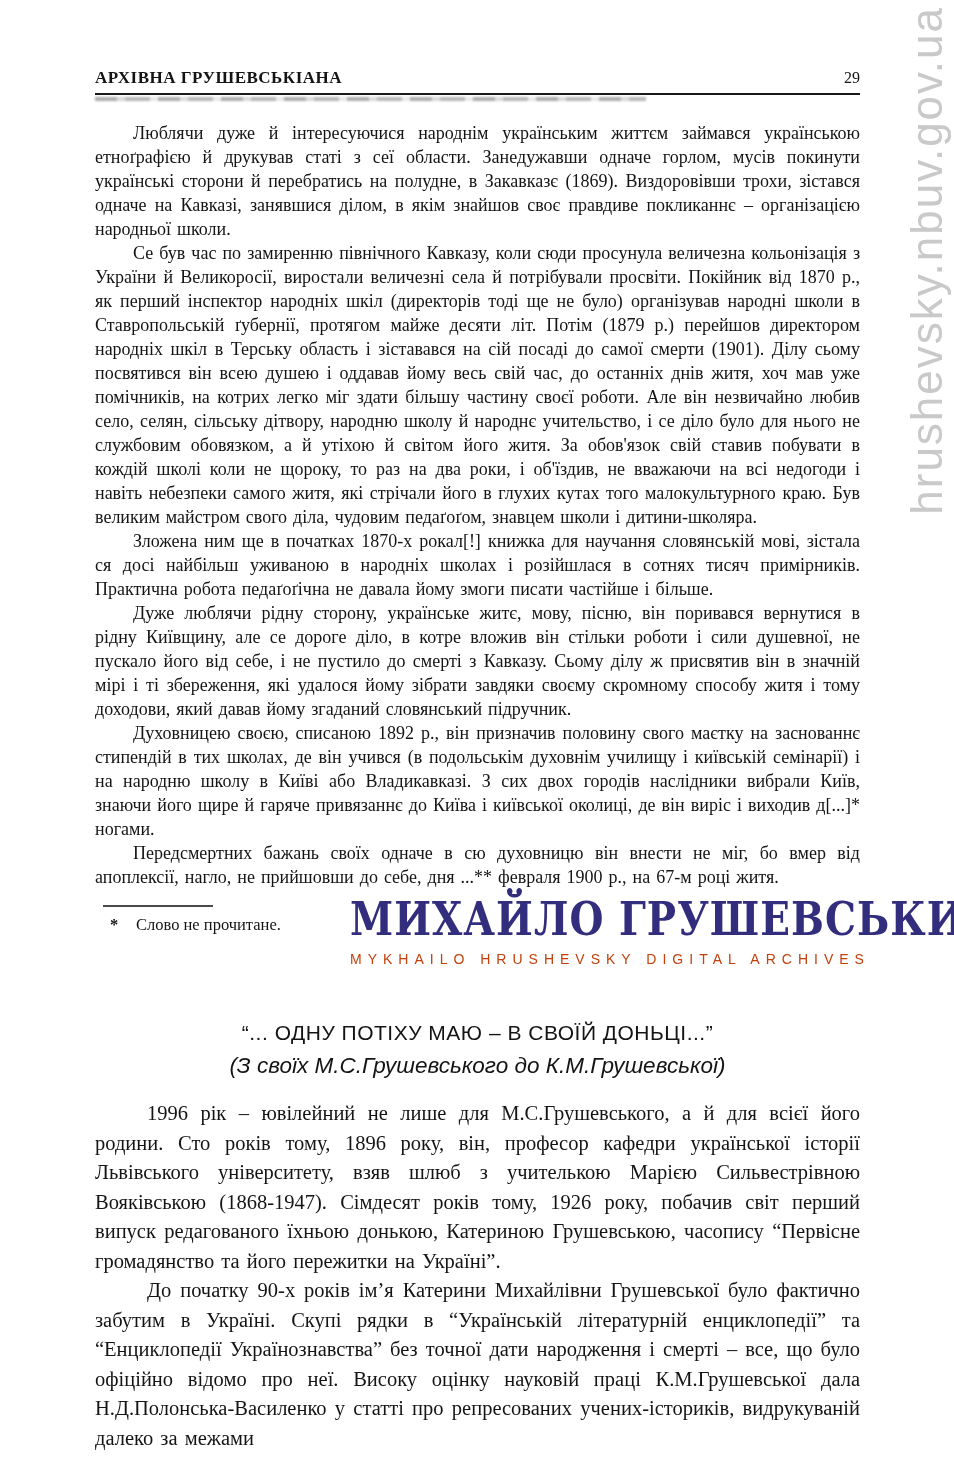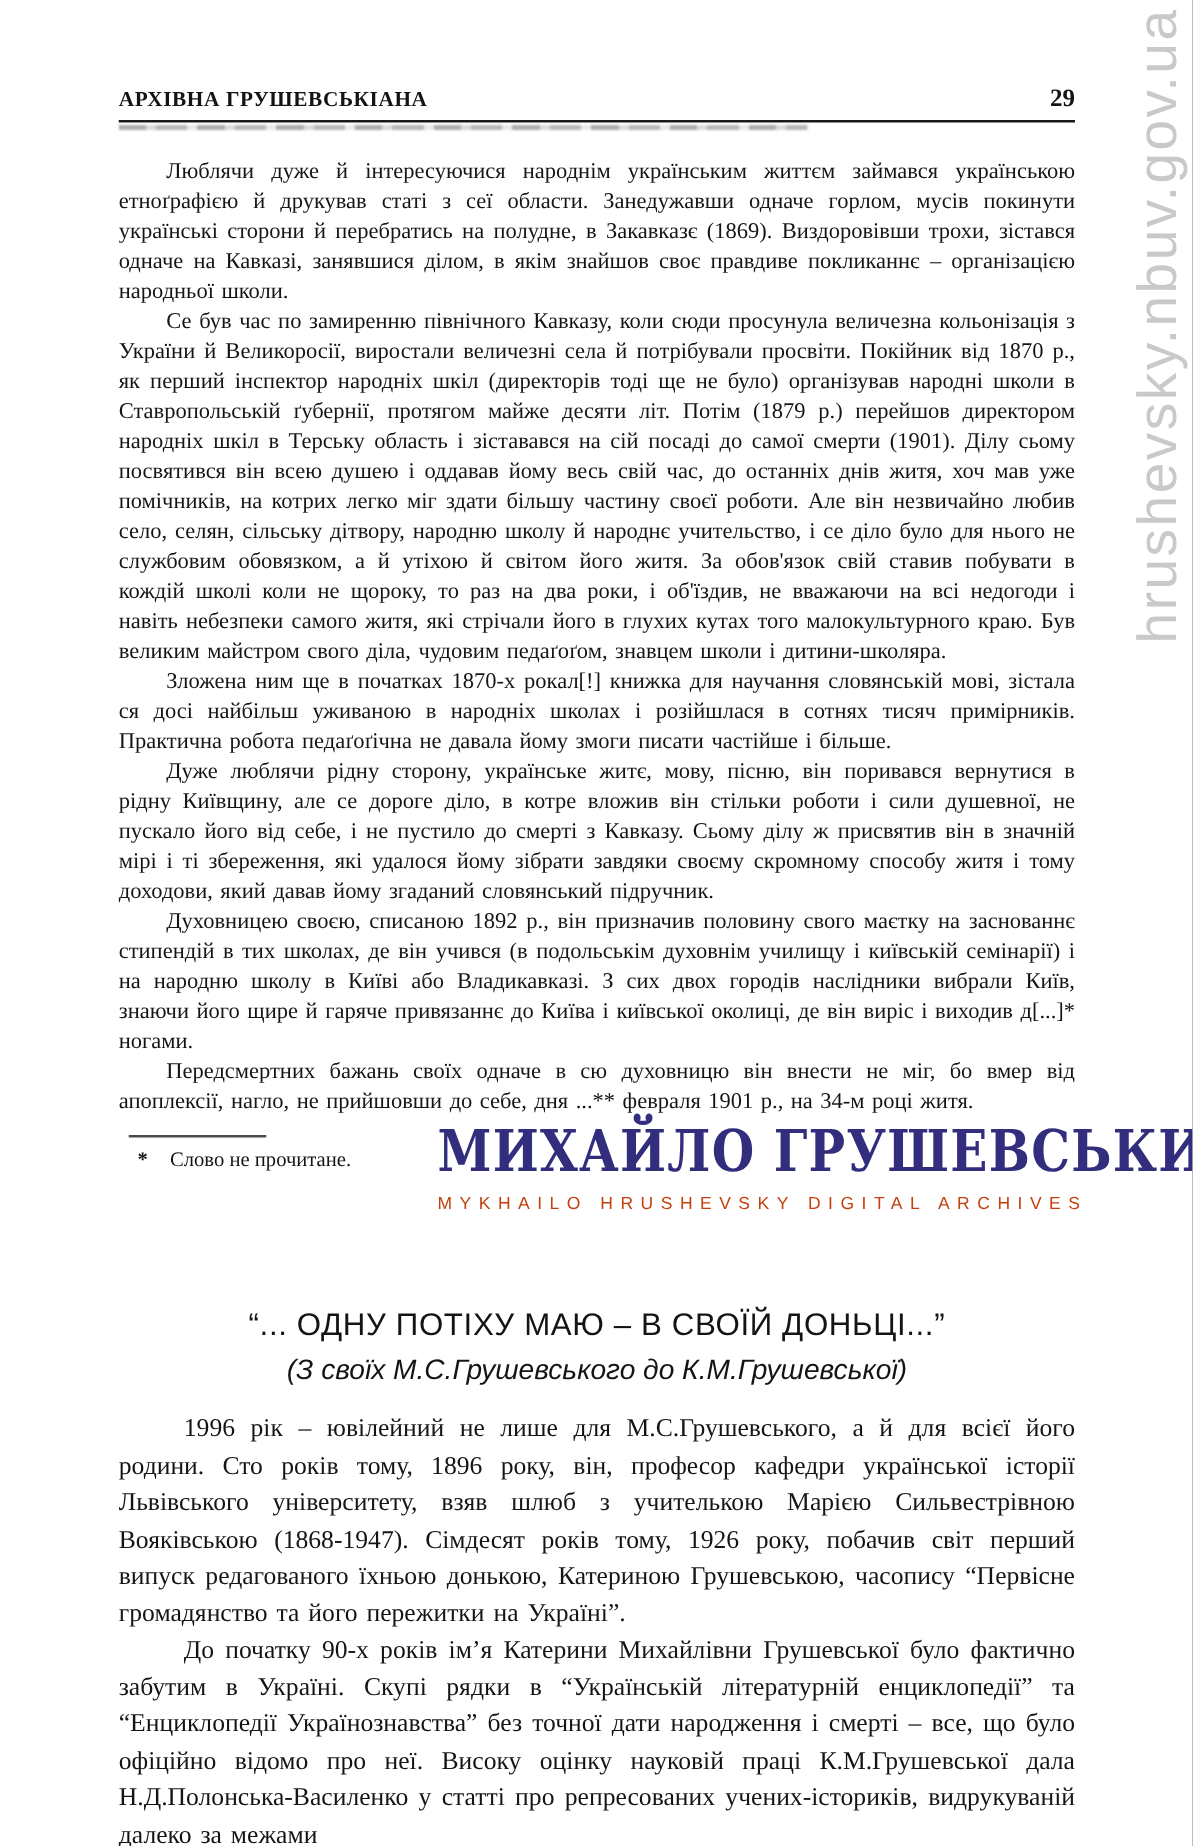--- a/index.html
+++ b/index.html
@@ -22,21 +22,21 @@
     letter-spacing:2px;
     color:#c9c9c9;
     white-space:nowrap;
     user-select:none;
   }
   .content{position:relative;margin:0 94px 0 95px;padding-top:68px;}
   .page-header{display:flex;justify-content:space-between;align-items:center;}
   .running-title{
     font-size:17px;font-weight:600;letter-spacing:0.5px;
   }
-  .page-number{font-size:20px;font-weight:bold;}
+  .page-number{font-size:16px;}
   .header-rule{border-top:2px solid #191919;margin-top:5px;}
   .header-smudge{
     height:4px;width:72%;margin-top:2px;
     background:repeating-linear-gradient(90deg,#6a6a6a 0 22px,#bdbdbd 22px 30px,#7d7d7d 30px 55px,#d8d8d8 55px 63px);
     filter:blur(1px);opacity:.55;
   }
   .body1 p{
     margin:0;
     font-size:18px;line-height:24px;
     text-align:justify;text-indent:38px;
@@ -65,24 +65,24 @@
   }
   .logo-sub{
     font-family:"Liberation Sans", sans-serif;
     font-size:14px;
     letter-spacing:6px;
     color:#c2410c;
     margin-top:14px;
     white-space:nowrap;
   }
   .sec2-title{
-    margin:30px 0 0 0;
+    margin:8px 0 0 0;
     font-family:"Liberation Sans", sans-serif;
     font-weight:400;
-    font-size:25px;
+    font-size:21px;
     letter-spacing:0.5px;
     text-align:center;
   }
   .sec2-subtitle{
     margin:8px 0 0 0;
     font-family:"Liberation Sans", sans-serif;
     font-style:italic;
     font-size:22.5px;
     text-align:center;
   }
@@ -109,21 +109,21 @@
     </div>
     <div class="header-rule"></div>
     <div class="header-smudge"></div>
 
     <div class="body1">
       <p>Люблячи дуже й інтересуючися народнім українським життєм займався українською етноґрафією й друкував статі з сеї области. Занедужавши одначе горлом, мусів покинути українські сторони й перебратись на полудне, в Закавказє (1869). Виздоровівши трохи, зістався одначе на Кавказі, занявшися ділом, в якім знайшов своє правдиве покликаннє – організацією народньої школи.</p>
       <p>Се був час по замиренню північного Кавказу, коли сюди просунула величезна кольонізація з України й Великоросії, виростали величезні села й потрібували просвіти. Покійник від 1870 р., як перший інспектор народніх шкіл (директорів тоді ще не було) організував народні школи в Ставропольській ґубернії, протягом майже десяти літ. Потім (1879 р.) перейшов директором народніх шкіл в Терську область і зіставався на сій посаді до самої смерти (1901). Ділу сьому посвятився він всею душею і оддавав йому весь свій час, до останніх днів житя, хоч мав уже помічників, на котрих легко міг здати більшу частину своєї роботи. Але він незвичайно любив село, селян, сільську дітвору, народню школу й народнє учительство, і се діло було для нього не службовим обовязком, а й утіхою й світом його житя. За обов'язок свій ставив побувати в кождій школі коли не щороку, то раз на два роки, і об'їздив, не вважаючи на всі недогоди і навіть небезпеки самого житя, які стрічали його в глухих кутах того малокультурного краю. Був великим майстром свого діла, чудовим педаґоґом, знавцем школи і дитини-школяра.</p>
       <p>Зложена ним ще в початках 1870-х рокал[!] книжка для научання словянській мові, зістала ся досі найбільш уживаною в народніх школах і розійшлася в сотнях тисяч примірників. Практична робота педаґоґічна не давала йому змоги писати частійше і більше.</p>
       <p>Дуже люблячи рідну сторону, українське житє, мову, пісню, він поривався вернутися в рідну Київщину, але се дороге діло, в котре вложив він стільки роботи і сили душевної, не пускало його від себе, і не пустило до смерті з Кавказу. Сьому ділу ж присвятив він в значній мірі і ті збереження, які удалося йому зібрати завдяки своєму скромному способу житя і тому доходови, який давав йому згаданий словянський підручник.</p>
       <p>Духовницею своєю, списаною 1892 р., він призначив половину свого маєтку на заснованнє стипендій в тих школах, де він учився (в подольськім духовнім училищу і київській семінарії) і на народню школу в Київі або Владикавказі. З сих двох городів наслідники вибрали Київ, знаючи його щире й гаряче привязаннє до Київа і київської околиці, де він виріс і виходив д[...]* ногами.</p>
-      <p>Передсмертних бажань своїх одначе в сю духовницю він внести не міг, бо вмер від апоплексії, нагло, не прийшовши до себе, дня ...** февраля 1901 р., на 34-м році житя.</p>
+      <p>Передсмертних бажань своїх одначе в сю духовницю він внести не міг, бо вмер від апоплексії, нагло, не прийшовши до себе, дня ...** февраля 1900 р., на 67-м році житя.</p>
     </div>
 
     <div class="fnlogo">
       <div class="fn-rule"></div>
       <div class="footnote">
         <span class="fn-marker">*</span><span>Слово не прочитане.</span>
       </div>
       <div class="logo">
         <div class="logo-title">МИХАЙЛО ГРУШЕВСЬКИЙ</div>
         <div class="logo-sub">MYKHAILO HRUSHEVSKY DIGITAL ARCHIVES</div>

